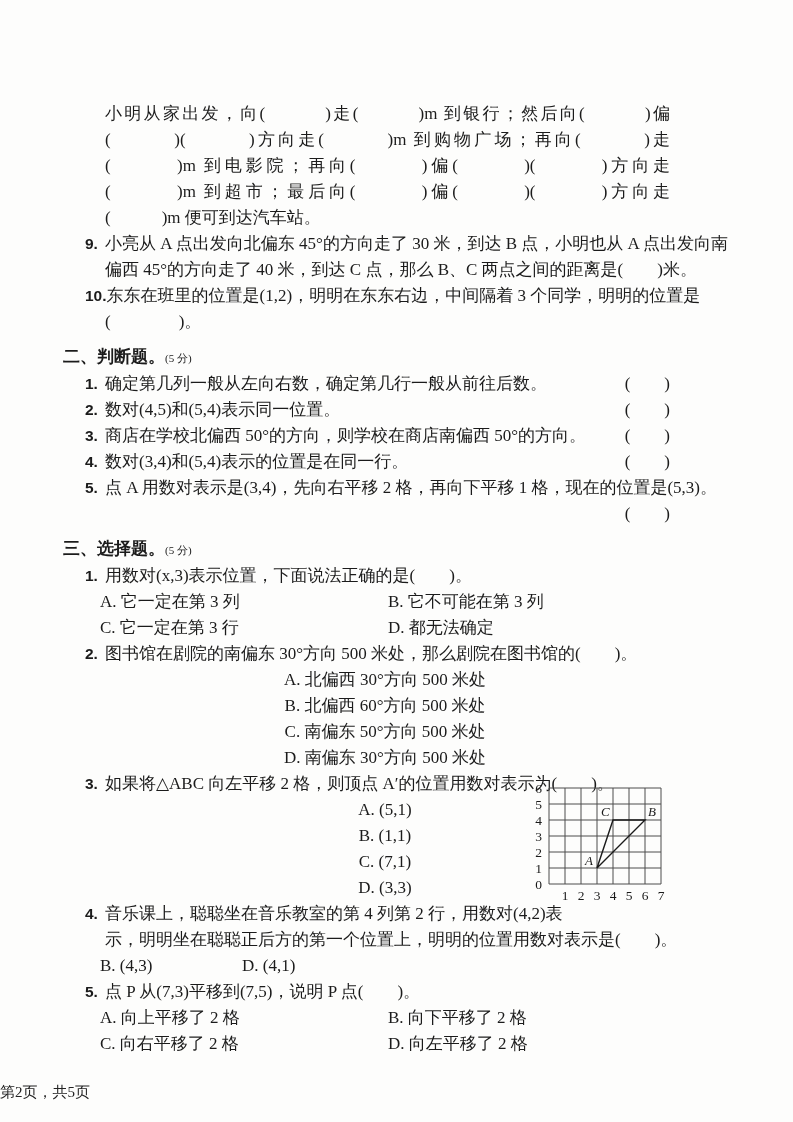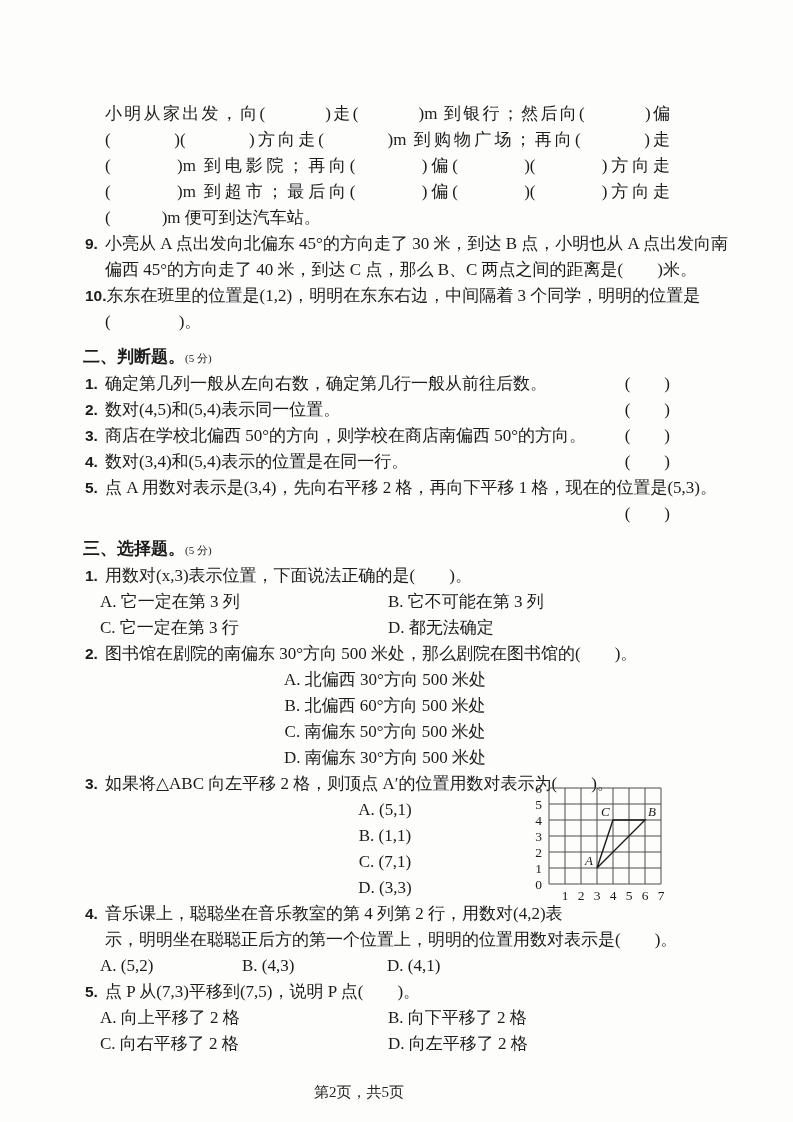--- a/index.html
+++ b/index.html
@@ -14,42 +14,42 @@
   .jline{line-height:26px;text-align:justify;text-align-last:justify;}
   .num{
     font-family:"Liberation Sans","DejaVu Sans",sans-serif;
     font-weight:bold;font-size:15.5px;
     display:inline-block;min-width:20px;margin-left:-20px;white-space:nowrap;
   }
   .item{padding-left:42px;}
   .sec-head{margin-top:9px;line-height:26px;}
   .sec-head .h{
     font-family:"Liberation Sans","DejaVu Sans",sans-serif;
-    font-weight:bold;font-size:17px;margin-left:20px;
+    font-weight:bold;font-size:17px;
   }
   .sec-head .pts{font-size:11px;}
   .jrow{display:flex;line-height:26px;}
   .jrow .jtext{flex:1;white-space:nowrap;}
   .jrow .jans{white-space:nowrap;}
   .ansline{text-align:right;line-height:26px;}
   .opts{padding-left:37px;display:grid;line-height:26px;}
   .opts span{white-space:nowrap;}
   .opts-2col{grid-template-columns:288px auto;}
   .opts-1col{grid-template-columns:auto;text-align:center;}
   .opts-4col{grid-template-columns:142px 145px 140px auto;}
   .figure{position:absolute;left:527px;top:780px;width:148px;height:126px;}
   #grid-svg line{stroke:#4d4d4d;stroke-width:1;}
   #grid-svg polygon{fill:none;stroke:#1a1a1a;stroke-width:1.4;}
   #grid-svg text{font-family:"Liberation Serif","DejaVu Serif",serif;font-size:13.5px;fill:#1a1a1a;}
   #grid-svg g[data-name="y-axis-labels"] text{text-anchor:end;}
   #grid-svg g[data-name="x-axis-labels"] text{text-anchor:middle;}
   #grid-svg g[data-name="vertex-labels"] text{font-style:italic;font-size:13px;}
   .footer{
     position:absolute;left:0;top:1080px;width:718px;
-    text-align:center;font-size:15px;color:#222;line-height:24px;
+    text-align:left;font-size:15px;color:#222;line-height:24px;
   }
 </style>
 </head>
 <body>
 
 <div class="content" data-name="page-body">
 
   <div class="item" data-name="question-8-continuation">
     <div class="jline" data-name="fill-blank-line">小明从家出发，向(　　　)走(　　　)m 到银行；然后向(　　　)偏</div>
     <div class="jline" data-name="fill-blank-line">(　　　)(　　　)方向走(　　　)m 到购物广场；再向(　　　)走</div>
@@ -139,21 +139,20 @@
     <span data-name="option-b">B. (1,1)</span>
     <span data-name="option-c">C. (7,1)</span>
     <span data-name="option-d">D. (3,3)</span>
   </div>
 
   <div class="item" data-name="choice-question-4">
     <div class="line"><span class="num" data-name="question-number">4.</span><span data-name="question-text">音乐课上，聪聪坐在音乐教室的第 4 列第 2 行，用数对(4,2)表</span></div>
     <div class="line" data-name="question-text">示，明明坐在聪聪正后方的第一个位置上，明明的位置用数对表示是(　　)。</div>
   </div>
   <div class="opts opts-4col" data-name="choice-question-4-options">
-    <span data-name="option-a">A. (5,2)</span>
     <span data-name="option-b">B. (4,3)</span>
     <span data-name="option-d">D. (4,1)</span>
   </div>
 
   <div class="item" data-name="choice-question-5">
     <div class="line"><span class="num" data-name="question-number">5.</span><span data-name="question-text">点 P 从(7,3)平移到(7,5)，说明 P 点(　　)。</span></div>
   </div>
   <div class="opts opts-2col" data-name="choice-question-5-options">
     <span data-name="option-a">A. 向上平移了 2 格</span>
     <span data-name="option-b">B. 向下平移了 2 格</span>

